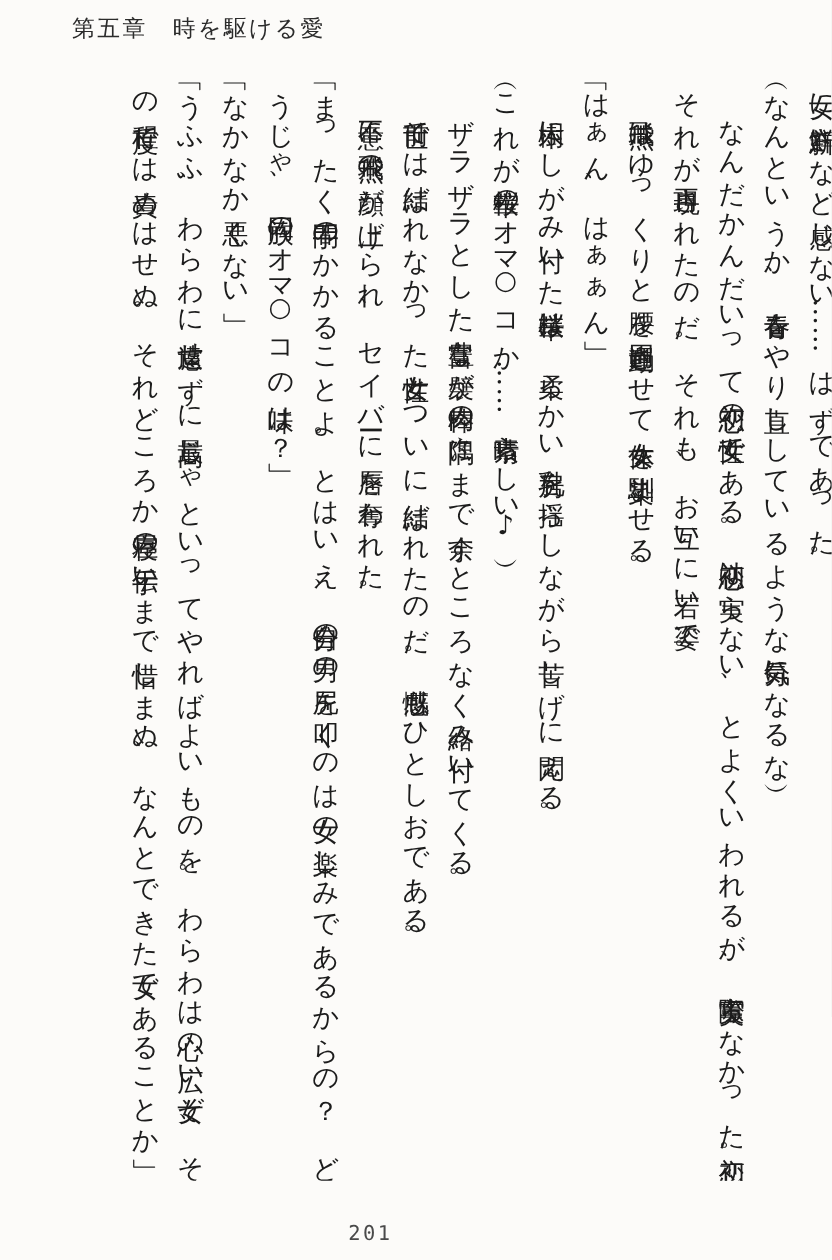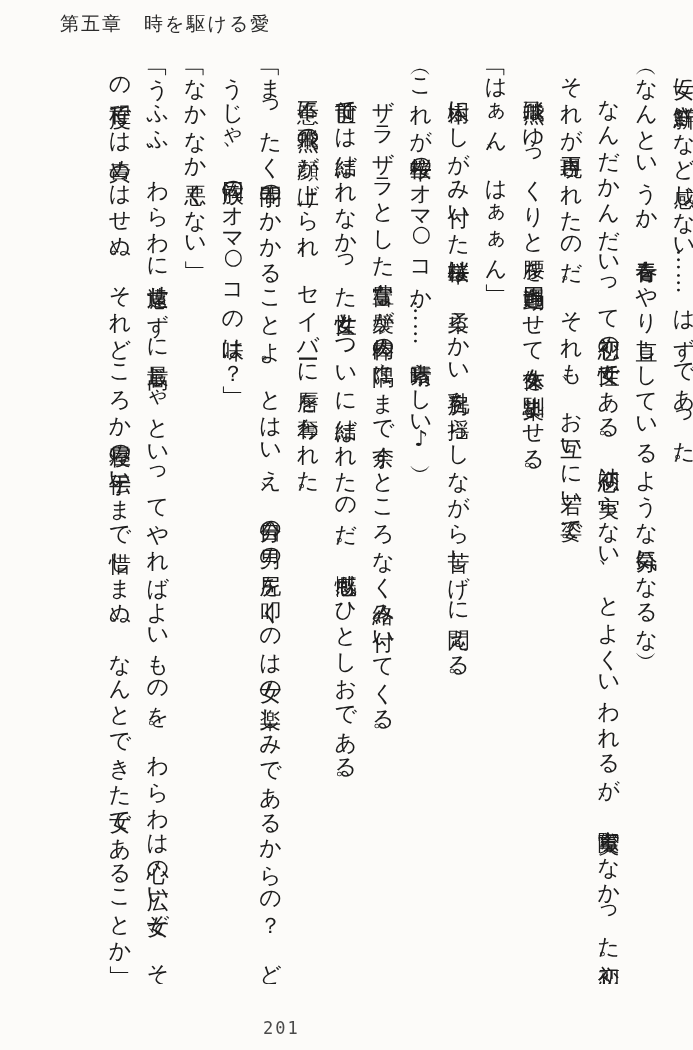--- a/index.html
+++ b/index.html
@@ -48,21 +48,21 @@
     text-indent: 0;
   }
   .text-body p.indent {
     text-indent: 1em;
   }
   .page-number {
     position: absolute;
     left: 263px;
     top: 1018px;
     width: 64px;
-    text-align: left;
+    text-align: right;
     font-size: 17px;
     letter-spacing: 2px;
     color: #4a4a4a;
     font-family: "DejaVu Sans Mono", monospace;
   }
 </style>
 </head>
 <body>
 
 <div class="page">

